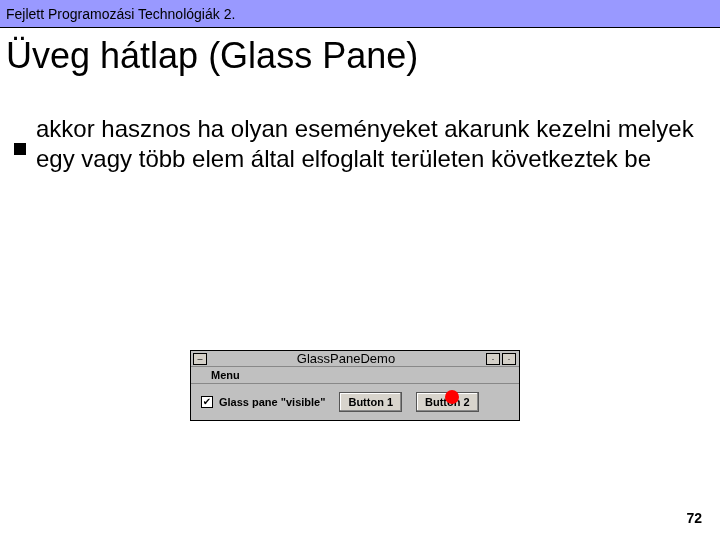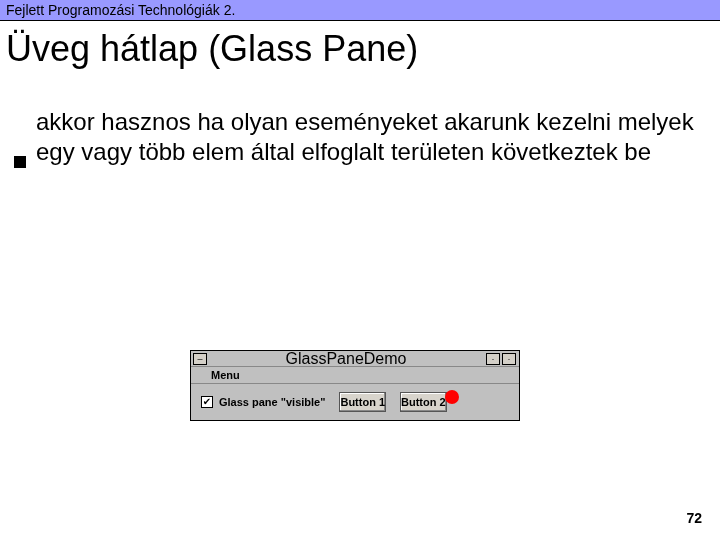--- a/index.html
+++ b/index.html
@@ -12,38 +12,38 @@
   }
   .slide {
     width: 720px; height: 540px;
     position: relative;
   }
   .header-bar {
     background: #9999ff;
     border-bottom: 1px solid #000;
     font-size: 14px;
     padding: 2px 6px;
-    height: 21px;
+    height: 28px;
     display: flex;
     align-items: center;
   }
   .title {
     font-size: 36px;
     font-weight: normal;
     margin: 8px 0 2px 6px;
     line-height: 1.1;
   }
   .bullets {
     margin: 0 12px 0 14px;
     font-size: 24px;
     line-height: 1.28;
   }
   .bullet-row {
     display: flex;
-    align-items: flex-end;
+    align-items: center;
     margin-bottom: 4px;
     margin-top: 38px;
   }
   .bullet-marker {
     width: 12px; height: 12px;
     background: #000;
     margin: 10px 10px 0 0;
     flex: 0 0 12px;
   }
   .bullet-text { flex: 1; }
@@ -62,21 +62,21 @@
     display: flex;
     align-items: center;
     height: 16px;
     background: #c0c0c0;
     border-bottom: 1px solid #888;
     position: relative;
   }
   .win-title {
     flex: 1;
     text-align: center;
-    font-size: 16px;
+    font-size: 13px;
   }
   .win-btn {
     width: 14px; height: 12px;
     border: 1px solid #000;
     background: #d4d0c8;
     margin: 1px;
     font-size: 9px;
     text-align: center;
     line-height: 10px;
   }
@@ -101,21 +101,21 @@
     border: 1px solid #000;
     background: #fff;
     display: inline-flex;
     align-items: center; justify-content: center;
     font-size: 10px; line-height: 10px;
   }
   .cb-label { font-weight: bold; font-size: 11px; }
   .swing-btn {
     border: 1px solid #555;
     background: #d8d4cc;
-    padding: 3px 0;
+    padding: 3px 8px;
     font-size: 11px;
     font-weight: bold;
     box-shadow: inset -1px -1px 0 #888, inset 1px 1px 0 #fff;
   }
   .red-dot {
     position: absolute;
     width: 14px; height: 14px;
     background: #ff0000;
     border-radius: 50%;
     left: 254px; top: 6px;

